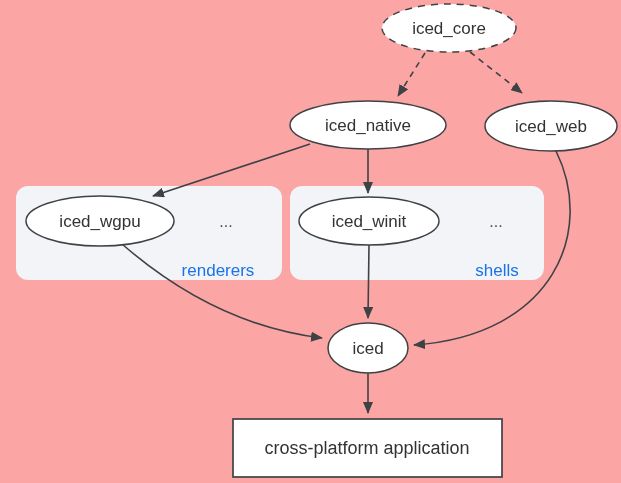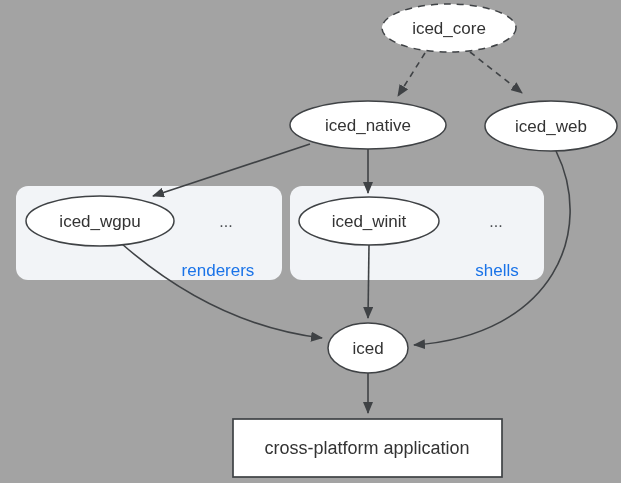--- a/index.html
+++ b/index.html
@@ -5,21 +5,21 @@
   html, body {
     margin: 0;
     padding: 0;
     background: #ffffff;
     font-family: "Liberation Sans", "DejaVu Sans", sans-serif;
   }
   .canvas {
     position: relative;
     width: 621px;
     height: 483px;
-    background: #a3a3a3;
+    background: #fca5a5;
     overflow: hidden;
   }
   svg { display: block; }
   .group-box {
     fill: #f2f4f7;
     stroke: none;
   }
   .node-ellipse {
     fill: #ffffff;
     stroke: #3f4245;

